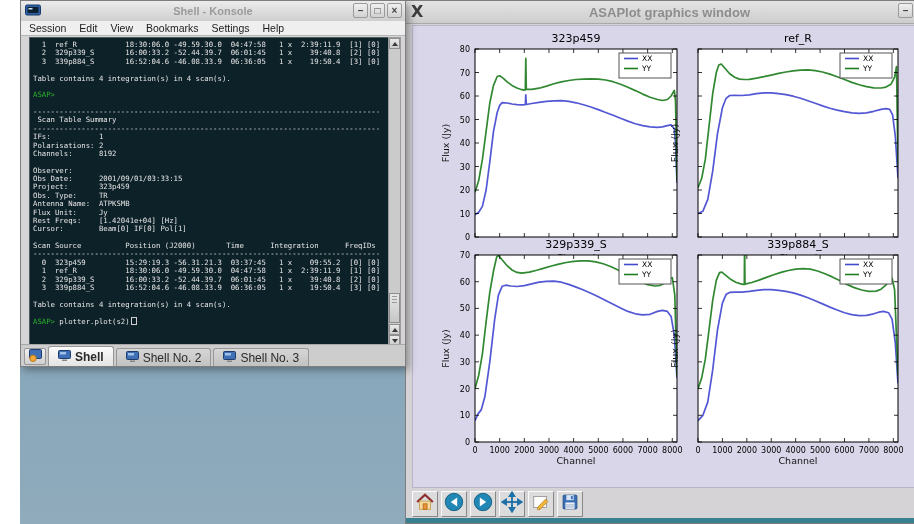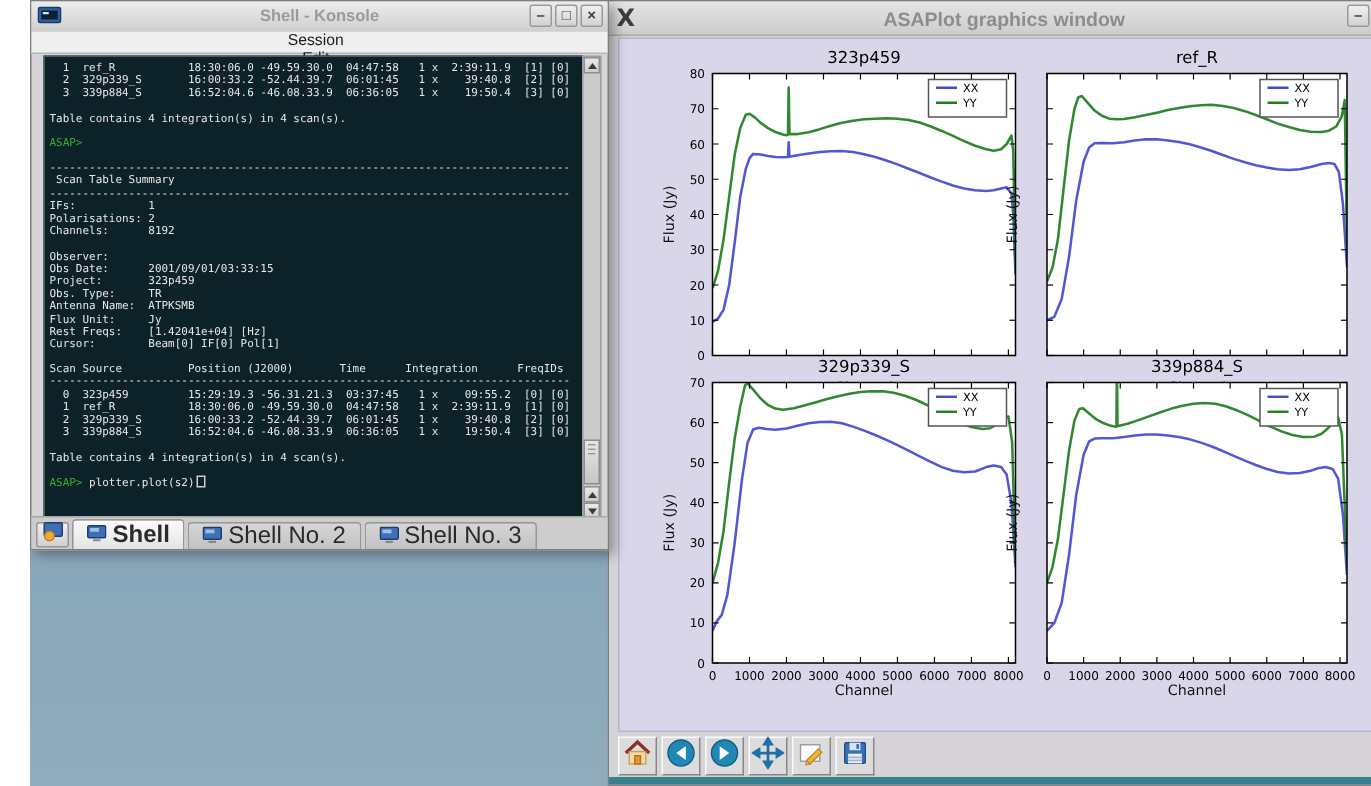--- a/index.html
+++ b/index.html
@@ -6,36 +6,36 @@
   body{width:914px;height:524px;overflow:hidden;font-family:"Liberation Sans",sans-serif;}
   .screen{position:relative;width:914px;height:524px;background:linear-gradient(#789eb6,#8fabbc);overflow:hidden;margin-left:20px;}
 
   
   .konsole{position:absolute;left:0;top:0;width:386px;height:367px;background:#d6d4d6;border:1px solid #7e7e7e;box-sizing:border-box;z-index:3;box-shadow:3px 3px 8px rgba(0,0,0,.35);}
   .k-titlebar{position:absolute;left:0;top:0;right:0;height:20px;background:linear-gradient(#ececec,#cfcfcf);border-bottom:1px solid #aaa;display:flex;align-items:center;}
   .k-title{position:absolute;left:0;right:0;text-align:center;font-size:11px;font-weight:bold;color:#9a9a9a;pointer-events:none;}
   .k-appicon{margin-left:4px;display:inline-flex;}
   .winbtns{position:absolute;right:3px;top:2px;display:flex;gap:2px;}
   .winbtn{width:15px;height:15px;background:linear-gradient(#efefef,#d2d2d2);border:1px solid #9a9a9a;border-radius:2px;font-size:10px;line-height:13px;text-align:center;color:#444;box-sizing:border-box;font-weight:bold;}
-  .k-menubar{position:absolute;left:0;top:20px;right:0;height:15px;background:#efefef;border-bottom:1px solid #b5b5b5;font-size:10.5px;color:#1c1c1c;display:flex;align-items:center;padding-left:8px;box-sizing:border-box;flex-direction:column;}
+  .k-menubar{position:absolute;left:0;top:20px;right:0;height:15px;background:#efefef;border-bottom:1px solid #b5b5b5;font-size:10.5px;color:#1c1c1c;display:flex;align-items:center;padding-left:8px;box-sizing:border-box;}
   .menu-item{margin-right:13px;}
   .term{position:absolute;left:8px;top:36px;width:360px;height:310px;background:#0d2129;border:1px solid #4d5a5e;box-sizing:border-box;overflow:hidden;padding:3px 15px 0 3px;}
   .tline{height:8.38px;line-height:8.38px;font-size:7.3px;font-family:"DejaVu Sans Mono",monospace;color:#e6e6e6;white-space:pre;}
   .prompt{color:#2db32d;}
   .cursor{display:inline-block;width:4px;height:6px;border:1px solid #cfcfcf;margin-left:1px;vertical-align:-1px;}
   .k-scroll{position:absolute;right:4px;top:36px;width:13px;height:310px;background:#cbcbcb;border:1px solid #9d9d9d;box-sizing:border-box;}
   .sbtn{position:absolute;left:0;width:11px;height:11px;background:linear-gradient(#e9e9e9,#cccccc);border:1px solid #909090;box-sizing:border-box;}
   .sbtn .tri{position:absolute;left:2px;width:0;height:0;}
   .tri-up{top:3px;border-left:3px solid transparent;border-right:3px solid transparent;border-bottom:4px solid #3a3a3a;}
   .tri-down{top:3px;border-left:3px solid transparent;border-right:3px solid transparent;border-top:4px solid #3a3a3a;}
   .sthumb{position:absolute;left:0;top:255px;width:11px;height:30px;background:linear-gradient(#e6e6e6,#c6c6c6);border:1px solid #8d8d8d;box-sizing:border-box;}
   .sthumb i{display:block;height:1px;background:#9a9a9a;margin:2px 2px 0 2px;}
   .k-tabbar{position:absolute;left:0;bottom:0;right:0;height:21px;background:#cdcdcd;border-top:1px solid #a8a8a8;display:flex;align-items:flex-end;}
   .tab-newbtn{width:22px;height:17px;margin:0 2px 1px 3px;background:linear-gradient(#efefef,#d0d0d0);border:1px solid #979797;border-radius:2px;display:flex;align-items:center;justify-content:center;box-sizing:border-box;}
-  .tab{height:18px;display:flex;align-items:center;gap:4px;padding:0 9px;font-size:16px;color:#2a2a2a;border:1px solid #979797;border-bottom:none;border-radius:3px 3px 0 0;background:linear-gradient(#d6d6d6,#c2c2c2);margin-right:2px;box-sizing:border-box;}
+  .tab{height:18px;display:flex;align-items:center;gap:4px;padding:0 9px;font-size:12px;color:#2a2a2a;border:1px solid #979797;border-bottom:none;border-radius:3px 3px 0 0;background:linear-gradient(#d6d6d6,#c2c2c2);margin-right:2px;box-sizing:border-box;}
   .tab.active{background:linear-gradient(#fbfbfb,#e4e4e4);height:20px;font-weight:bold;}
 
   
   .plotwin{position:absolute;left:385px;top:0;width:529px;height:524px;background:#d5d3d6;border:1px solid #7e7e7e;box-sizing:border-box;z-index:2;}
   .p-titlebar{position:absolute;left:0;top:0;right:0;height:22px;background:linear-gradient(#e4e4e4,#cdcdcd);border-bottom:1px solid #a8a8a8;}
   .p-appicon{position:absolute;left:5px;top:1px;font-size:16px;font-weight:bold;color:#3c3c3c;font-family:"DejaVu Sans",sans-serif;}
   .p-title{position:absolute;left:0;right:0;top:4px;text-align:center;font-size:13px;font-weight:bold;color:#8d8d8d;}
   .figure{position:absolute;left:6px;top:24px;width:515px;height:463px;background:#d9d6e9;border:1px solid #b7b4cb;box-sizing:border-box;}
   .p-toolbar{position:absolute;left:0;right:0;top:487px;height:32px;background:#d5d3d6;display:flex;align-items:center;padding-left:6px;gap:3px;box-sizing:border-box;}
   .toolbtn{width:26px;height:26px;background:#dcdcdc;border-top:1px solid #fafafa;border-left:1px solid #fafafa;border-right:1px solid #878787;border-bottom:1px solid #878787;display:flex;align-items:center;justify-content:center;box-sizing:border-box;}

